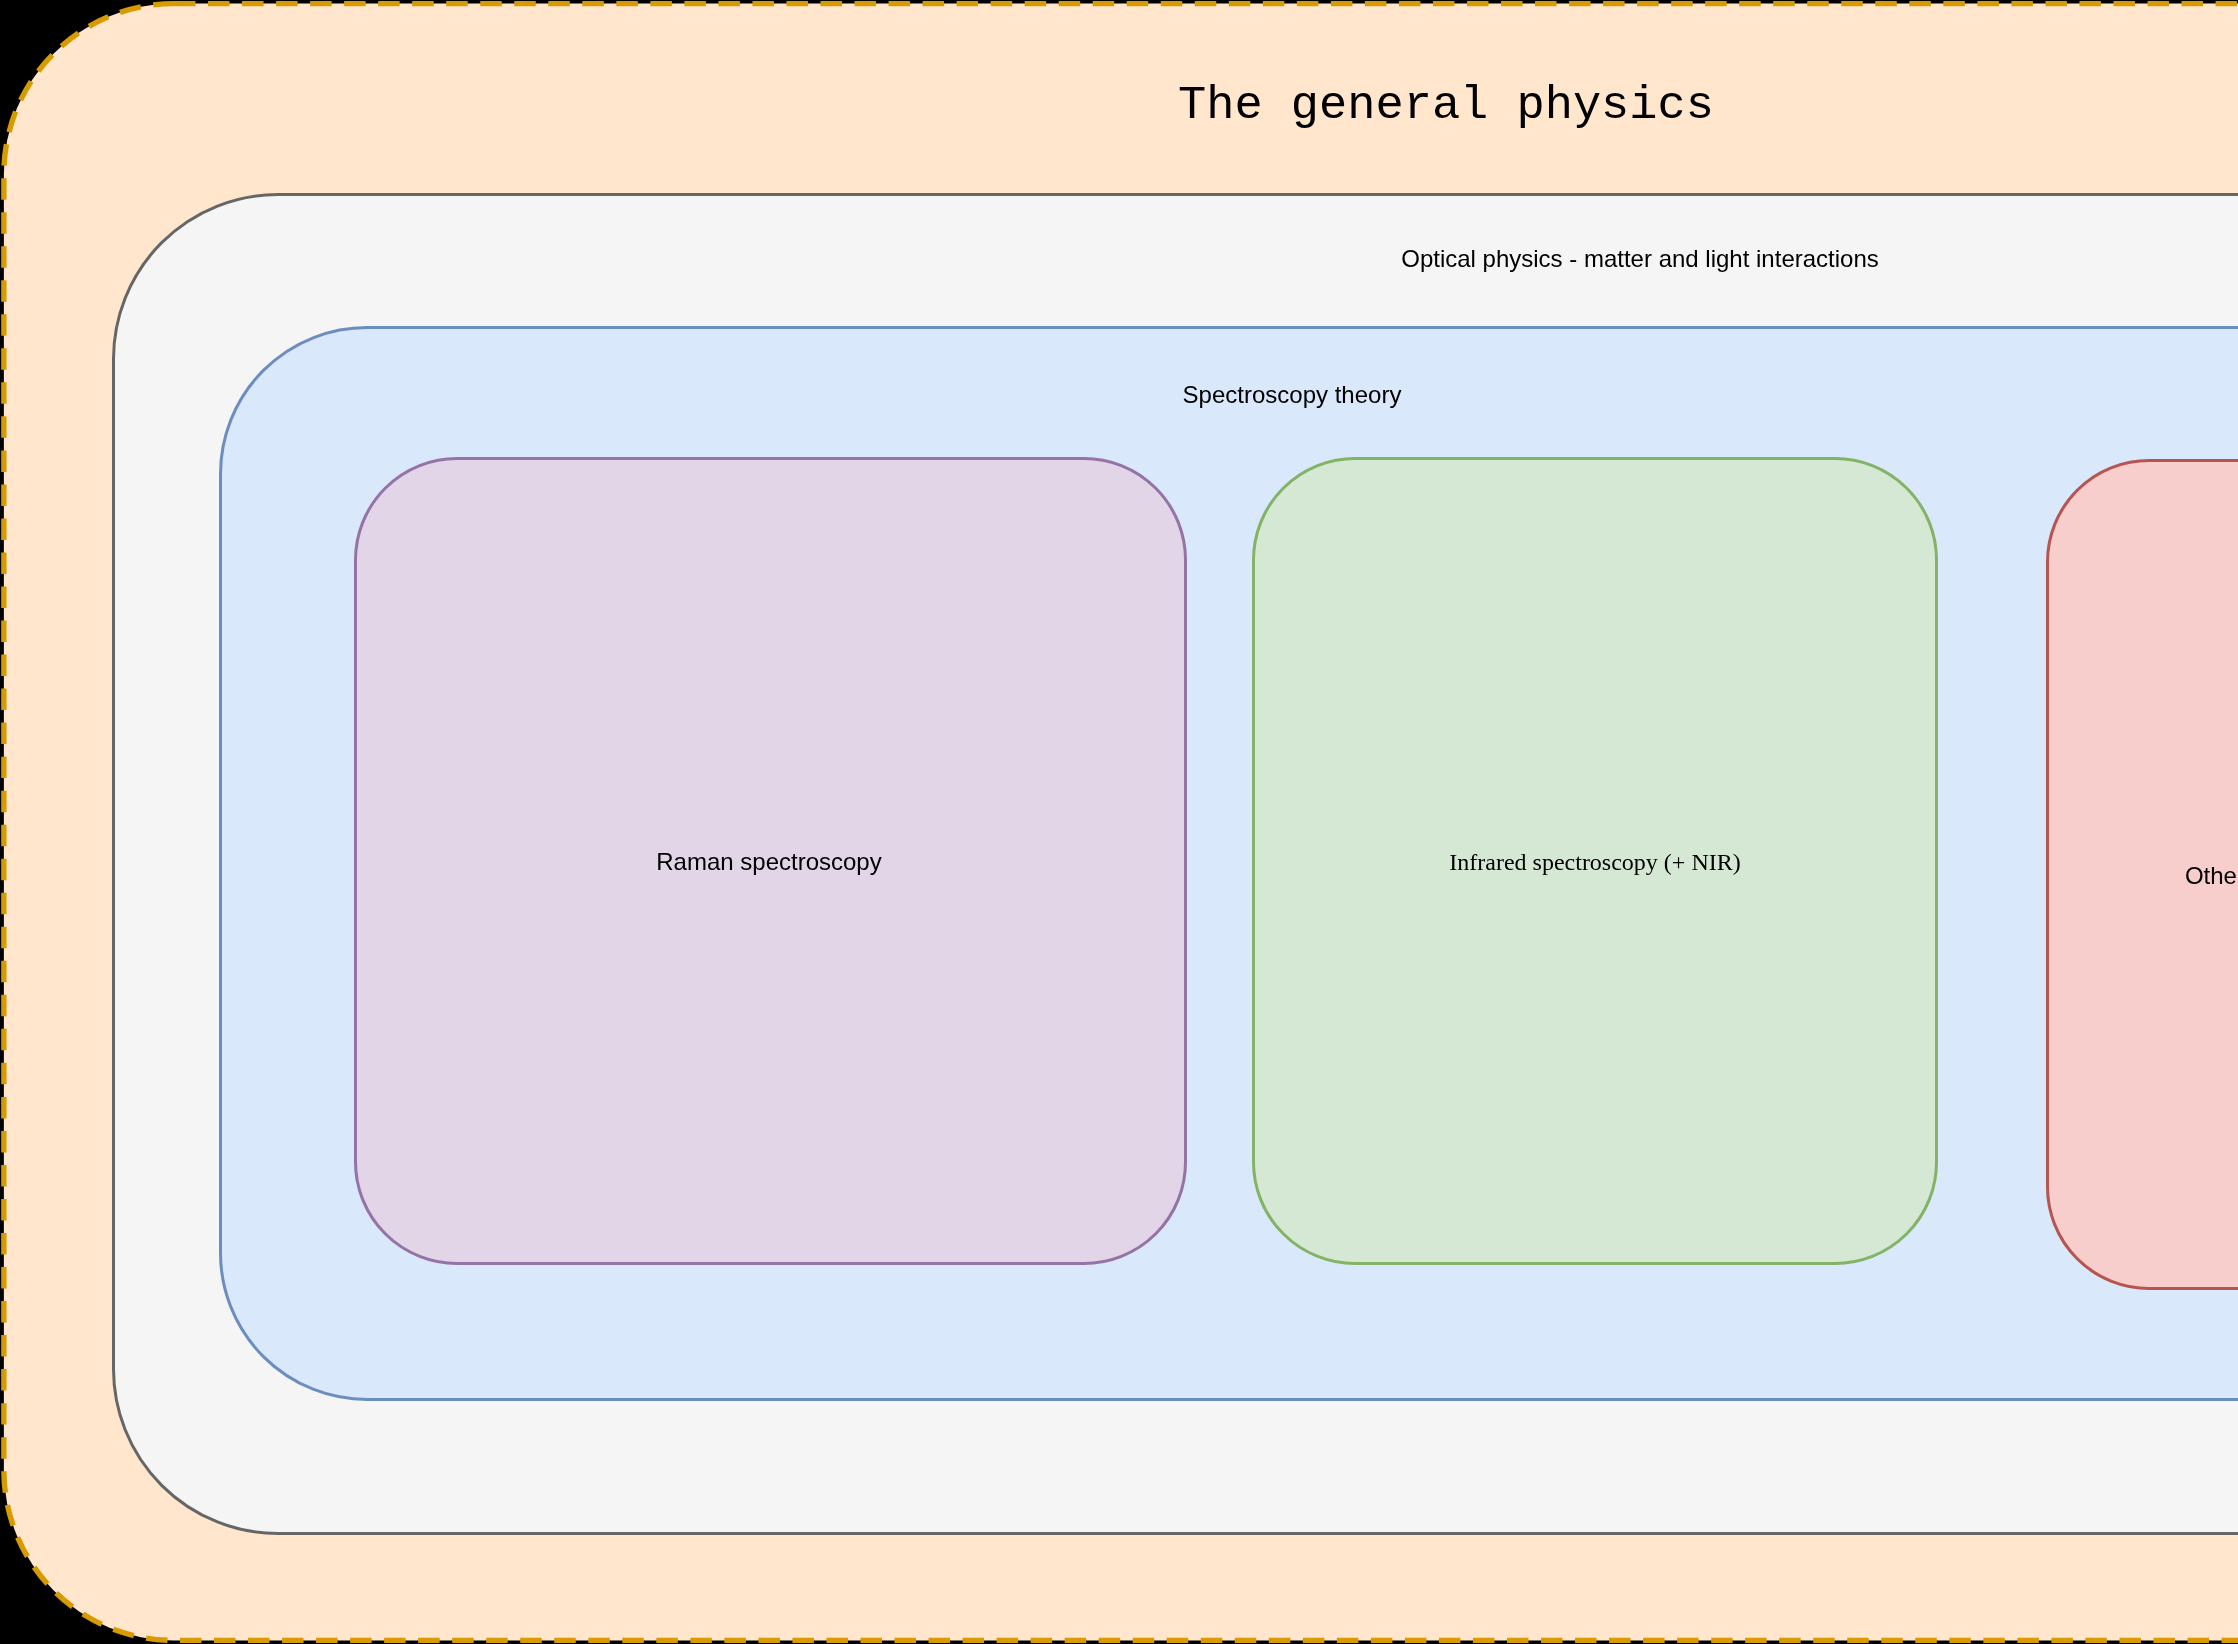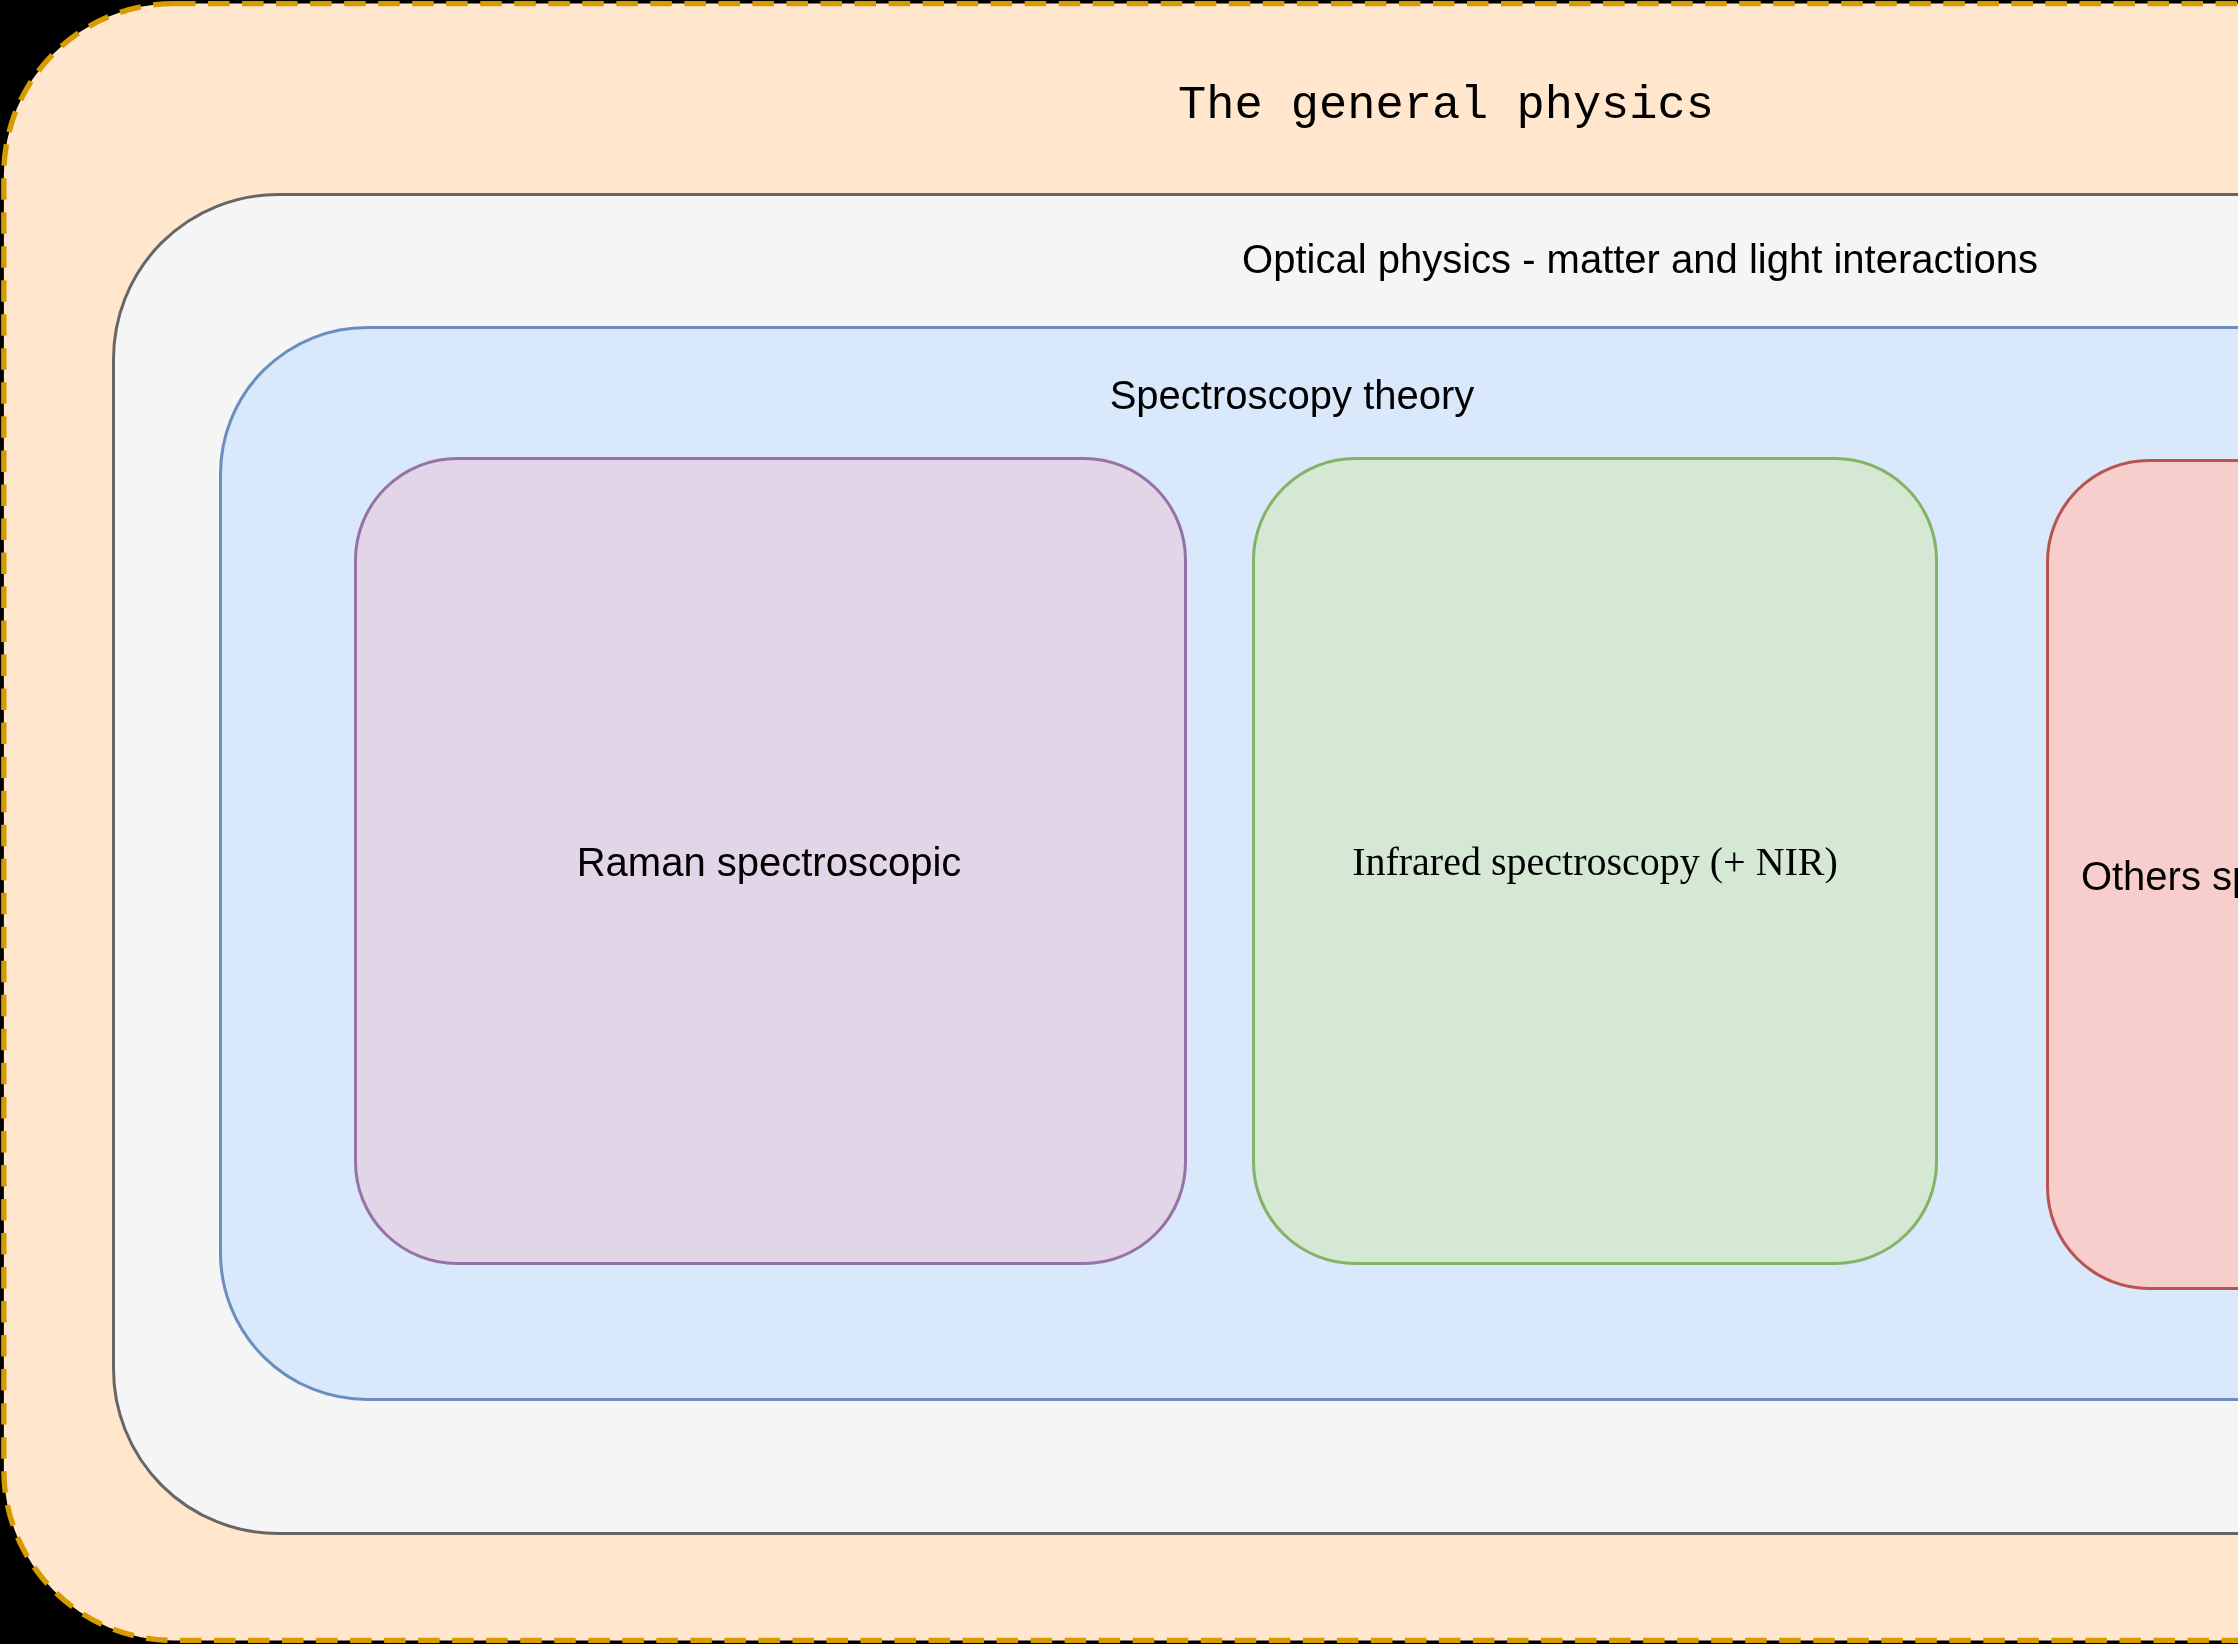--- a/index.html
+++ b/index.html
@@ -58,21 +58,21 @@
     left: 2046px;
     top: 459px;
     width: 591px;
     height: 831px;
     border-radius: 103px;
   }
   .label {
     position: absolute;
     transform: translate(-50%, -50%);
     white-space: nowrap;
-    font-size: 40px;
+    font-size: 24px;
     line-height: 1.2;
     color: #000000;
   }
   .label-title {
     left: 1446px;
     top: 106px;
     font-size: 47px;
     font-family: Liberation Mono, monospace;
   }
   .label-optical {
@@ -115,20 +115,20 @@
   <div class="box box-infrared" style="background-color: rgb(213, 232, 212); border-color: rgb(130, 179, 102);"></div>
 
   <div class="box box-others" style="background-color: rgb(248, 206, 204); border-color: rgb(184, 84, 80);"></div>
 
   <div class="label label-title">The general physics</div>
 
   <div class="label label-optical">Optical physics - matter and light interactions</div>
 
   <div class="label label-spectroscopy">Spectroscopy theory</div>
 
-  <div class="label label-raman">Raman spectroscopic</div>
+  <div class="label label-raman">Raman spectroscopy</div>
 
   <div class="label label-infrared">Infrared spectroscopy (+ NIR)</div>
 
   <div class="label label-others">Others spectroscopic method</div>
 
 </div>
 
 
 </body></html>

